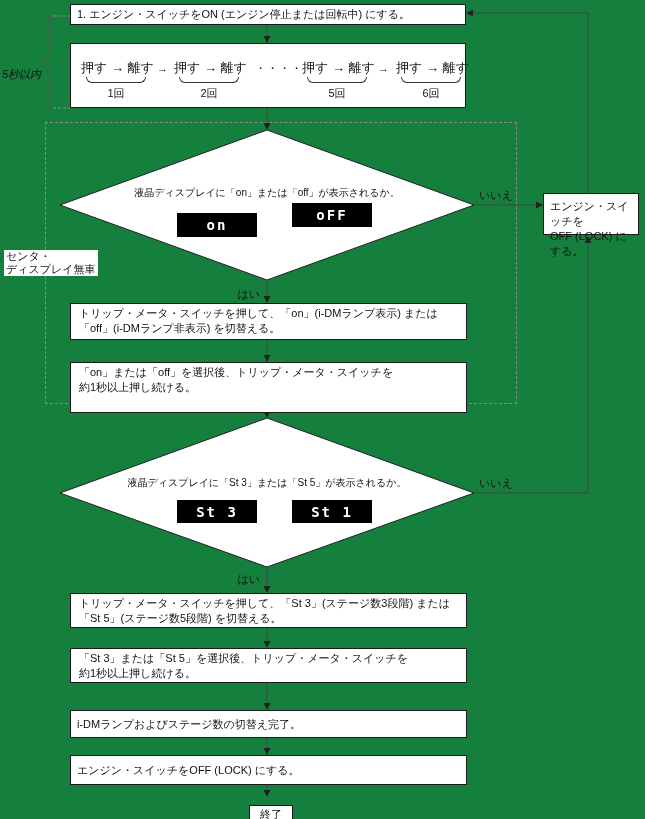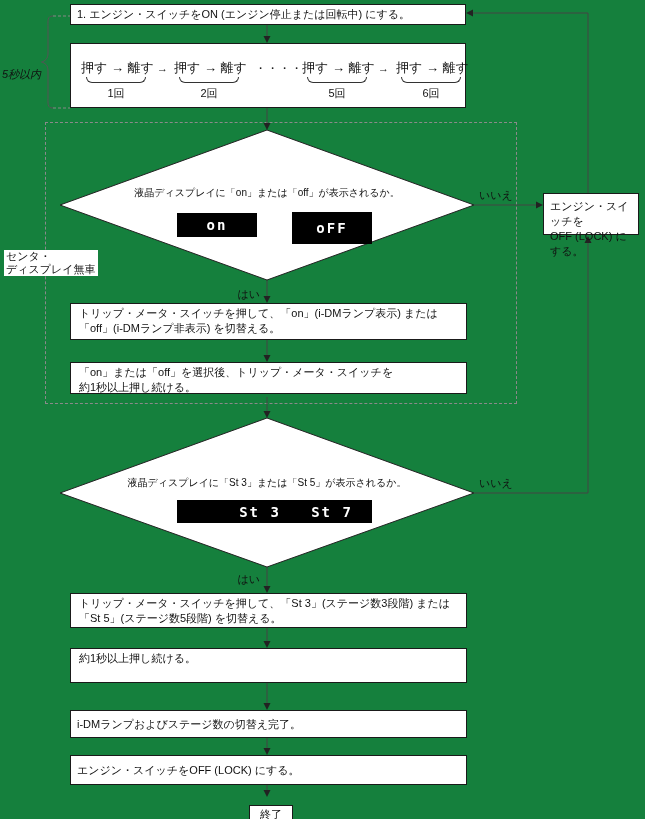--- a/index.html
+++ b/index.html
@@ -108,51 +108,52 @@
   </div>
 
   <div class="lbl" style="left:2px;top:68px;font-style:italic;">5秒以内</div>
   <div class="lbl whitebg" style="left:4px;top:250px;">
     <div>センタ・</div>
     <div>ディスプレイ無車</div>
   </div>
 
   <div class="qtext" style="left:87px;top:186px;width:360px;">液晶ディスプレイに「on」または「off」が表示されるか。</div>
   <div class="lcd" style="left:177px;top:213px;width:80px;height:24px;">on</div>
-  <div class="lcd" style="left:292px;top:212px;width:80px;height:32px;">oFF</div>
+  <div class="lcd" style="left:292px;top:203px;width:80px;height:24px;">oFF</div>
   <div class="lbl" style="left:479px;top:189px;">いいえ</div>
   <div class="lbl" style="left:214px;top:288px;width:46px;text-align:right;">はい</div>
 
   <div class="fbox" style="left:543px;top:193px;width:96px;height:42px;padding:5px 3px 0 6px;">
     <div>エンジン・スイッチを</div>
     <div>OFF (LOCK) にする。</div>
   </div>
 
   <div class="fbox pad" style="left:70px;top:303px;width:397px;height:37px;">
     <div>トリップ・メータ・スイッチを押して、「on」(i-DMランプ表示) または</div>
     <div>「off」(i-DMランプ非表示) を切替える。</div>
   </div>
 
-  <div class="fbox pad" style="left:70px;top:362px;width:397px;height:32px;">
+  <div class="fbox pad" style="left:70px;top:362px;width:397px;height:51px;">
     <div>「on」または「off」を選択後、トリップ・メータ・スイッチを</div>
     <div>約1秒以上押し続ける。</div>
   </div>
 
   <div class="qtext" style="left:87px;top:476px;width:360px;">液晶ディスプレイに「St 3」または「St 5」が表示されるか。</div>
-  <div class="lcd" style="left:177px;top:500px;width:80px;height:23px;padding-left:43px;">St 3</div>
-  <div class="lcd" style="left:292px;top:500px;width:80px;height:23px;">St 7</div>
+  <div class="lcd" style="left:177px;top:500px;width:80px;height:23px;">St 3</div>
+  <div class="lcd" style="left:292px;top:500px;width:80px;height:23px;">St 1</div>
   <div class="lbl" style="left:479px;top:477px;">いいえ</div>
   <div class="lbl" style="left:214px;top:573px;width:46px;text-align:right;">はい</div>
 
   <div class="fbox pad" style="left:70px;top:593px;width:397px;height:35px;">
     <div>トリップ・メータ・スイッチを押して、「St 3」(ステージ数3段階) または</div>
     <div>「St 5」(ステージ数5段階) を切替える。</div>
   </div>
 
   <div class="fbox pad" style="left:70px;top:648px;width:397px;height:35px;">
+    <div>「St 3」または「St 5」を選択後、トリップ・メータ・スイッチを</div>
     <div>約1秒以上押し続ける。</div>
   </div>
 
   <div class="fbox vcenter" style="left:70px;top:710px;width:397px;height:28px;">
     <span>i-DMランプおよびステージ数の切替え完了。</span>
   </div>
 
   <div class="fbox vcenter" style="left:70px;top:755px;width:397px;height:30px;">
     <span>エンジン・スイッチをOFF (LOCK) にする。</span>
   </div>

